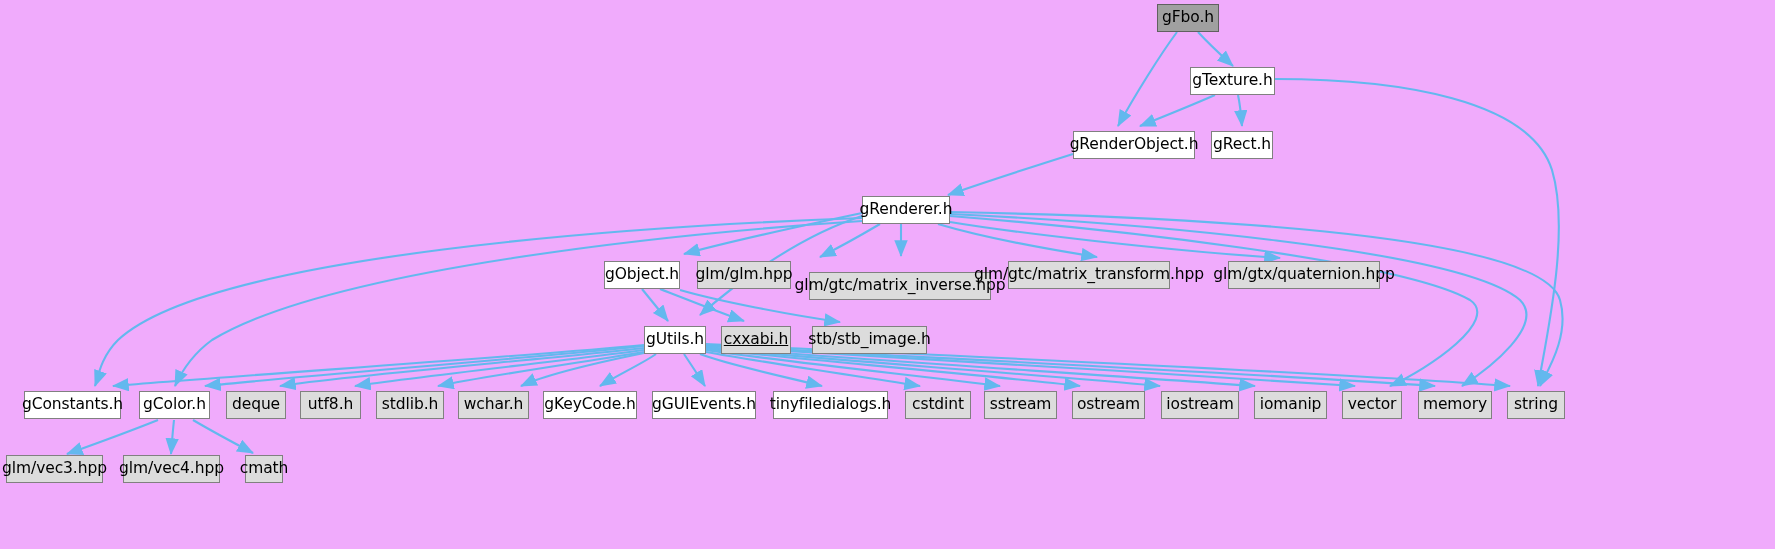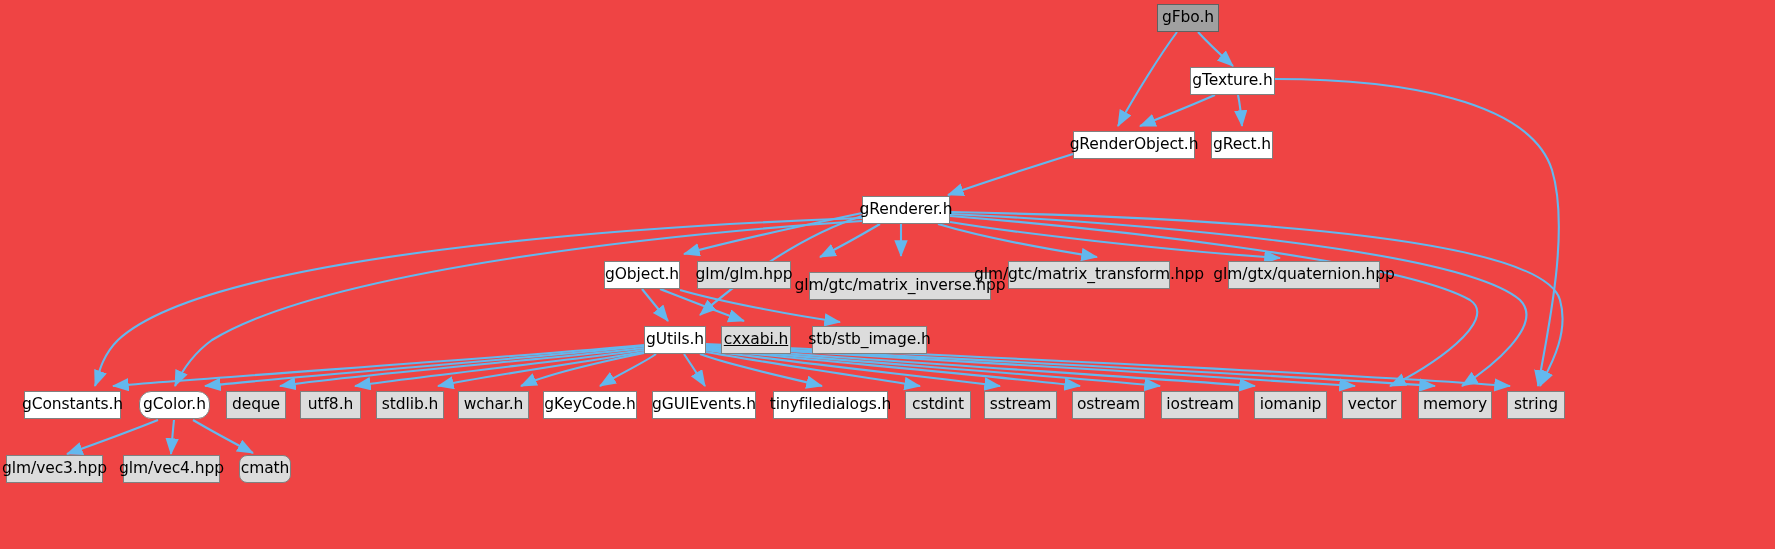--- a/index.html
+++ b/index.html
@@ -4,21 +4,21 @@
 <style>
   html, body {
     margin: 0;
     padding: 0;
     background: #000000;
   }
   #graph {
     position: relative;
     width: 1775px;
     height: 549px;
-    background: #ef4444;
+    background: #f0abfc;
     overflow: hidden;
     font-family: "DejaVu Sans", sans-serif;
   }
   svg.edges {
     position: absolute;
     left: 0;
     top: 0;
     width: 1775px;
     height: 549px;
     pointer-events: none;
@@ -131,21 +131,21 @@
       </div>
       <div class="node grey" style="left: 721px; top: 326px; width: 70px; text-decoration: underline;">
         <span>cxxabi.h</span>
       </div>
       <div class="node grey" style="left: 812px; top: 326px; width: 115px;">
         <span>stb/stb_image.h</span>
       </div>
       <div class="node white" style="left: 24px; top: 391px; width: 97px;">
         <span>gConstants.h</span>
       </div>
-      <div class="node white" style="left: 139px; top: 391px; width: 71px; border-radius: 12px;">
+      <div class="node white" style="left: 139px; top: 391px; width: 71px;">
         <span>gColor.h</span>
       </div>
       <div class="node grey" style="left: 226px; top: 391px; width: 60px;">
         <span>deque</span>
       </div>
       <div class="node grey" style="left: 300px; top: 391px; width: 61px;">
         <span>utf8.h</span>
       </div>
       <div class="node grey" style="left: 376px; top: 391px; width: 68px;">
         <span>stdlib.h</span>
@@ -185,17 +185,17 @@
       </div>
       <div class="node grey" style="left: 1507px; top: 391px; width: 58px;">
         <span>string</span>
       </div>
       <div class="node grey" style="left: 6px; top: 455px; width: 97px;">
         <span>glm/vec3.hpp</span>
       </div>
       <div class="node grey" style="left: 123px; top: 455px; width: 97px; align-items: center;">
         <span>glm/vec4.hpp</span>
       </div>
-      <div class="node grey" style="left: 239px; top: 455px; width: 52px; border-radius: 8px;">
+      <div class="node grey" style="left: 245px; top: 455px; width: 38px;">
         <span>cmath</span>
       </div>
     </div>
 </div>
 
 </body></html>

